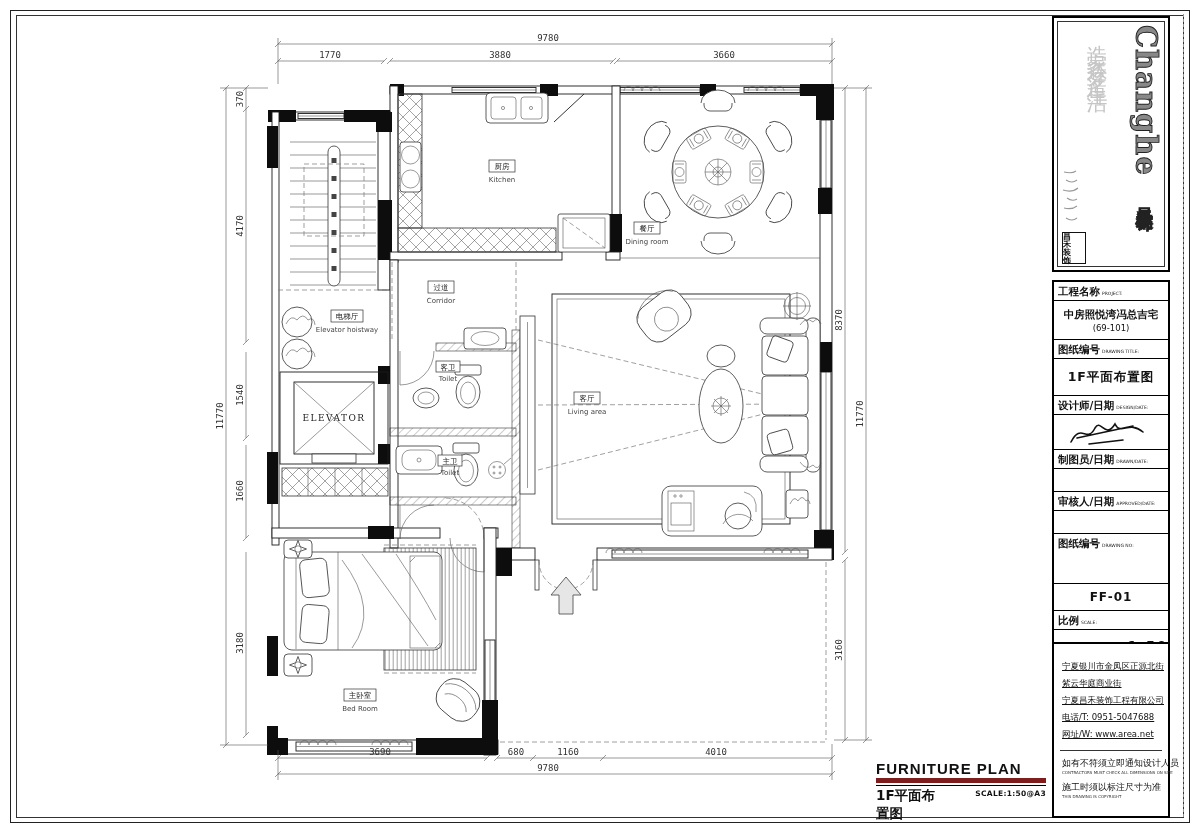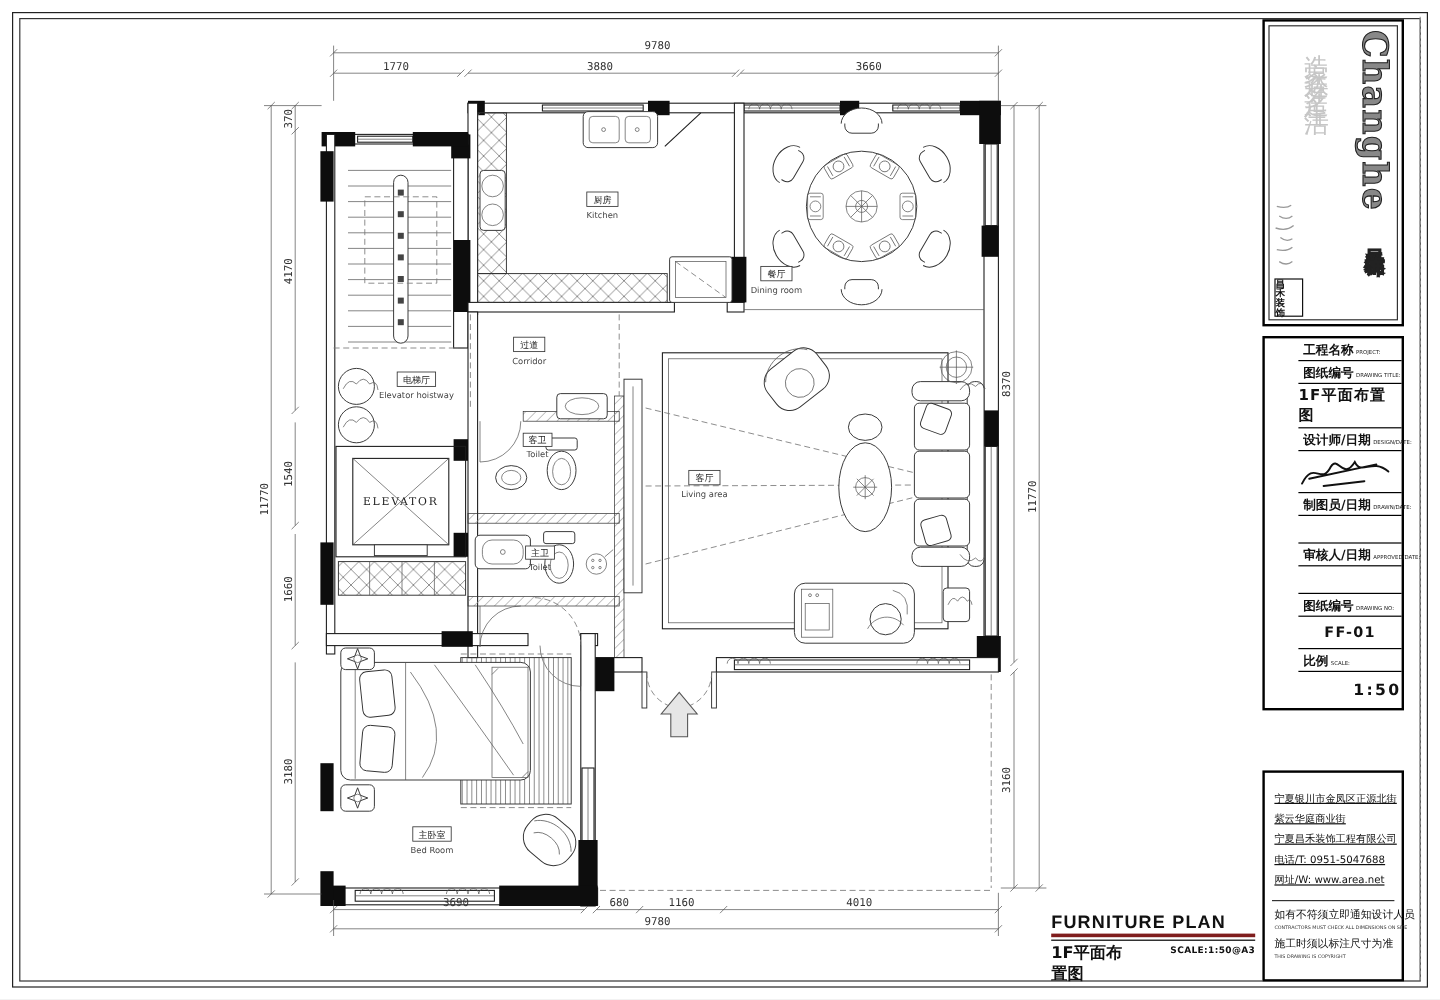--- a/index.html
+++ b/index.html
@@ -22,39 +22,39 @@
   .cnbox{fill:#fff;stroke:#333;stroke-width:0.7;}
   .cntxt{font:7.5px "DejaVu Sans",sans-serif;fill:#222;}
   .entxt{font:7px "DejaVu Sans",sans-serif;fill:#444;}
   .elevtxt{font:9px "DejaVu Serif","Liberation Serif",serif;fill:#222;letter-spacing:1.5px;}
   .hatchf{fill:url(#hatch);stroke:#333;stroke-width:0.6;}
   .xf{fill:url(#xcell);stroke:#333;stroke-width:0.8;}
   .rugf{fill:url(#rugstripe);stroke:#333;stroke-width:0.8;}
 
   
   .footer{position:absolute;left:876px;top:760px;width:170px;}
-  .f1{font:bold 15px "Liberation Sans",sans-serif;letter-spacing:1px;border-bottom:3px solid #7f1d1d;padding-bottom:1px;}
+  .f1{font:bold 15px "Liberation Sans",sans-serif;letter-spacing:1px;border-bottom:5px solid #7f1d1d;padding-bottom:1px;}
   .f2{border-top:1px solid #000;margin-top:1.5px;padding-top:1px;font:bold 13.5px "DejaVu Sans",sans-serif;display:flex;align-items:flex-start;gap:4px;}
   .fsc{font:bold 7.5px "DejaVu Sans",sans-serif;margin-top:2px;letter-spacing:0.3px;margin-left:23px;}
 
   
   .tb{position:absolute;left:1052px;width:118px;background:#fff;border:2.2px solid #000;box-sizing:border-box;}
   .logo{top:16px;height:256px;}
   .logo-in{position:absolute;left:3px;top:3px;right:3px;bottom:3px;border:0.8px solid #333;}
   .vert{writing-mode:vertical-rl;}
   .changhe{position:absolute;right:5px;top:7px;height:170px;font-family:"DejaVu Serif","Liberation Serif",serif;
            font-weight:bold;font-size:29px;color:#888;-webkit-text-stroke:0.9px #222;letter-spacing:1px;}
   .logocn{position:absolute;right:11px;top:176px;font-family:"DejaVu Sans",sans-serif;font-weight:bold;
           font-size:17px;color:#999;-webkit-text-stroke:0.8px #222;letter-spacing:2px;}
   .slogan{position:absolute;left:29px;top:10px;font-family:"DejaVu Serif","Liberation Serif",serif;
           font-size:21px;color:#c6c6c6;letter-spacing:8px;}
   .callig{position:absolute;left:6px;top:150px;}
   .seal{position:absolute;left:8px;top:214px;width:22px;height:30px;border:1.5px solid #111;
         display:grid;grid-template-columns:1fr 1fr;place-items:center;font-size:8px;font-weight:bold;line-height:1;}
-  .info{top:280px;padding-left:28px;}
+  .info{top:280px;}
   .row-l{display:flex;align-items:baseline;gap:2px;padding:3px 3px 1px 4px;border-top:1px solid #000;}
   .row-l:first-child{border-top:none;}
   .lcn{font-size:10.5px;font-weight:bold;white-space:nowrap;}
   .len{font-size:4.5px;color:#222;white-space:nowrap;}
   .row-v{display:flex;flex-direction:column;justify-content:center;align-items:center;border-top:1px solid #000;}
   .pv{font-size:10.5px;font-weight:bold;}
   .pv2{font-size:8.5px;margin-top:1px;}
   .dtv{font-size:12.5px;font-weight:bold;letter-spacing:1px;}
   .ffv{font-size:12px;font-weight:bold;letter-spacing:1px;}
   .scv{font-size:13px;font-weight:bold;letter-spacing:2px;}
@@ -543,20 +543,24 @@
       <path d="M4 4 q8 2 12 -1 M6 12 q6 4 11 0 M3 22 q9 3 15 -2 M7 30 q5 4 10 1 M4 40 q8 2 13 -2 M6 50 q6 4 11 0" stroke="#999" fill="none" stroke-width="1.1"></path>
     </svg>
     <div class="seal">昌禾装饰</div>
   </div>
 
   <div class="tb info">
     <div class="row-l">
       <span class="lcn">工程名称</span>
       <span class="len">PROJECT:</span>
     </div>
+    <div class="row-v" style="height:38px;">
+      <span class="pv">中房照悦湾冯总吉宅</span>
+      <span class="pv2">(69-101)</span>
+    </div>
     <div class="row-l">
       <span class="lcn">图纸编号</span>
       <span class="len">DRAWING TITLE:</span>
     </div>
     <div class="row-v" style="height:36px;">
       <span class="dtv">1F平面布置图</span>
     </div>
     <div class="row-l">
       <span class="lcn">设计师/日期</span>
       <span class="len">DESIGN/DATE:</span>
@@ -573,21 +577,21 @@
     <div class="row-v" style="height:22px;"></div>
     <div class="row-l">
       <span class="lcn">审核人/日期</span>
       <span class="len">APPROVED/DATE:</span>
     </div>
     <div class="row-v" style="height:22px;"></div>
     <div class="row-l">
       <span class="lcn">图纸编号</span>
       <span class="len">DRAWING NO:</span>
     </div>
-    <div class="row-v" style="height:26px;">
+    <div class="row-v" style="height:26px;margin-top:31px;">
       <span class="ffv">FF-01</span>
     </div>
     <div class="row-l">
       <span class="lcn">比例</span>
       <span class="len">SCALE:</span>
     </div>
     <div class="row-v" style="height:30px;align-items:flex-end;">
       <span class="scv">1:50</span>
     </div>
   </div>

